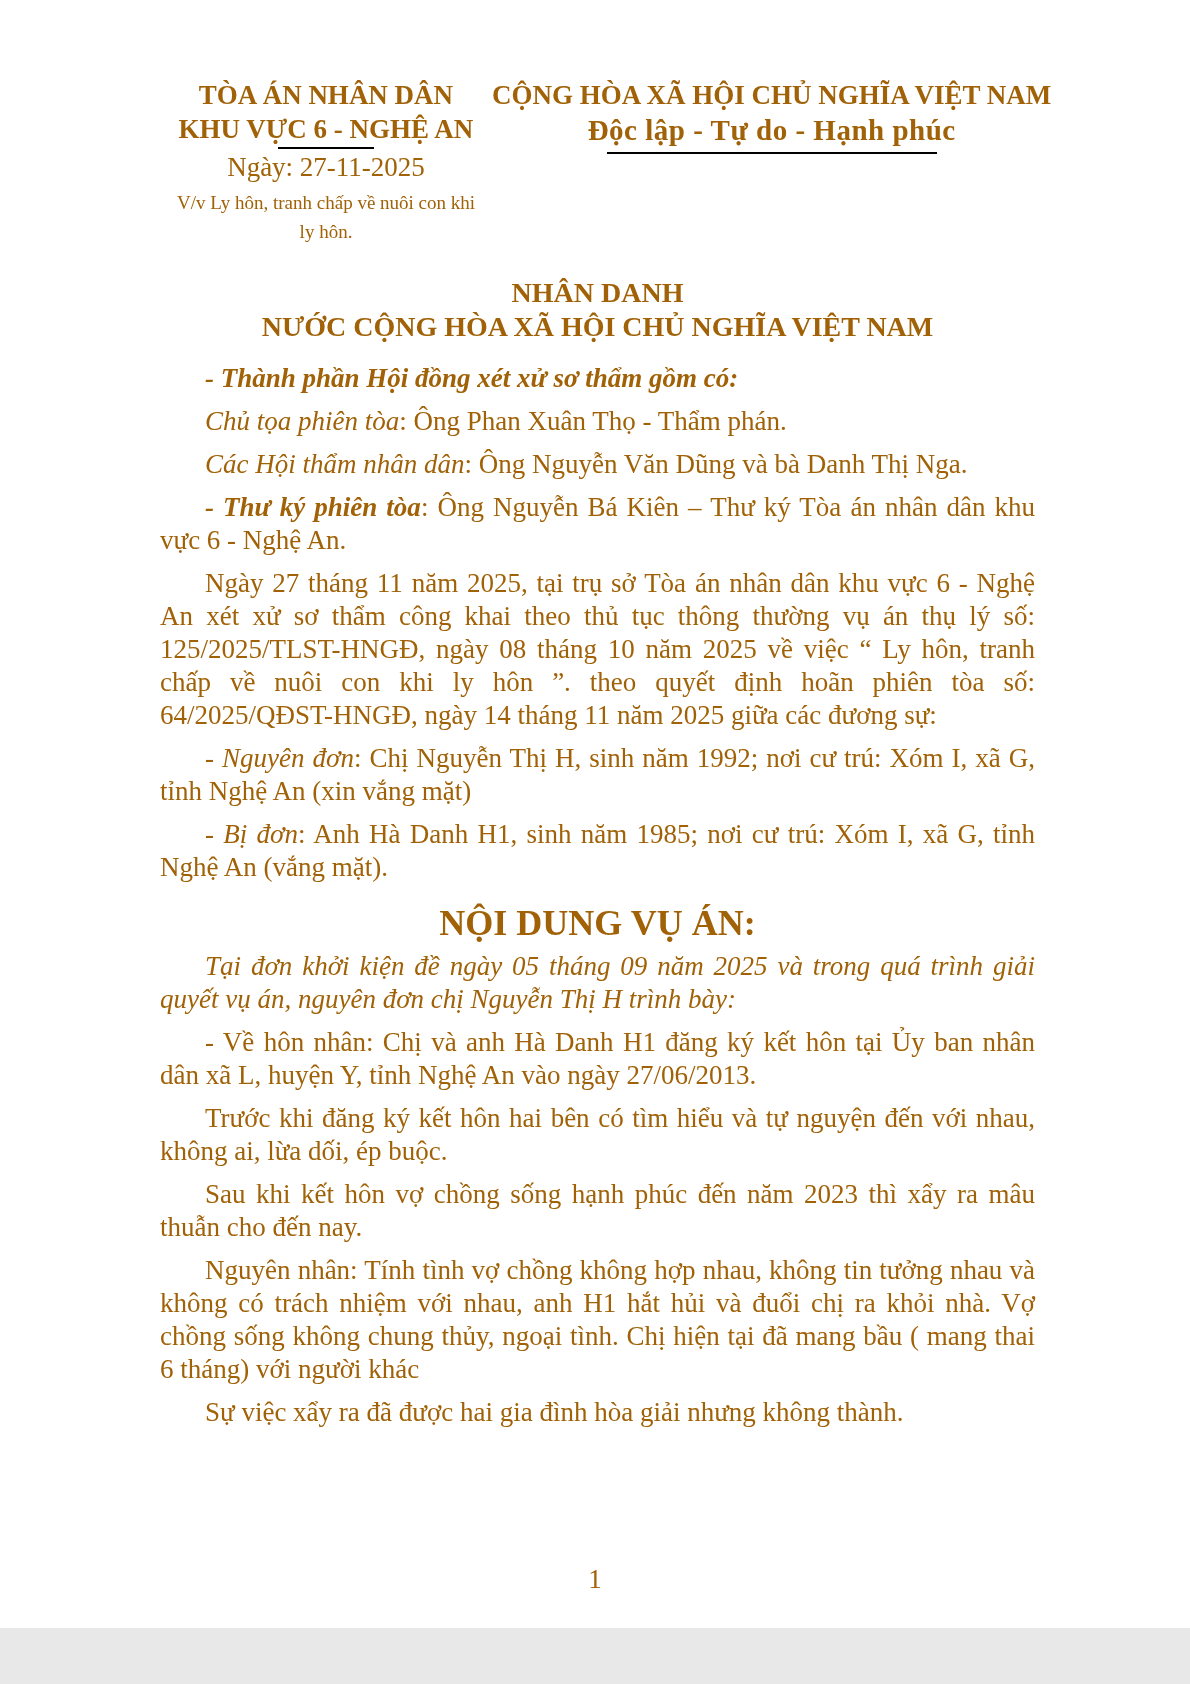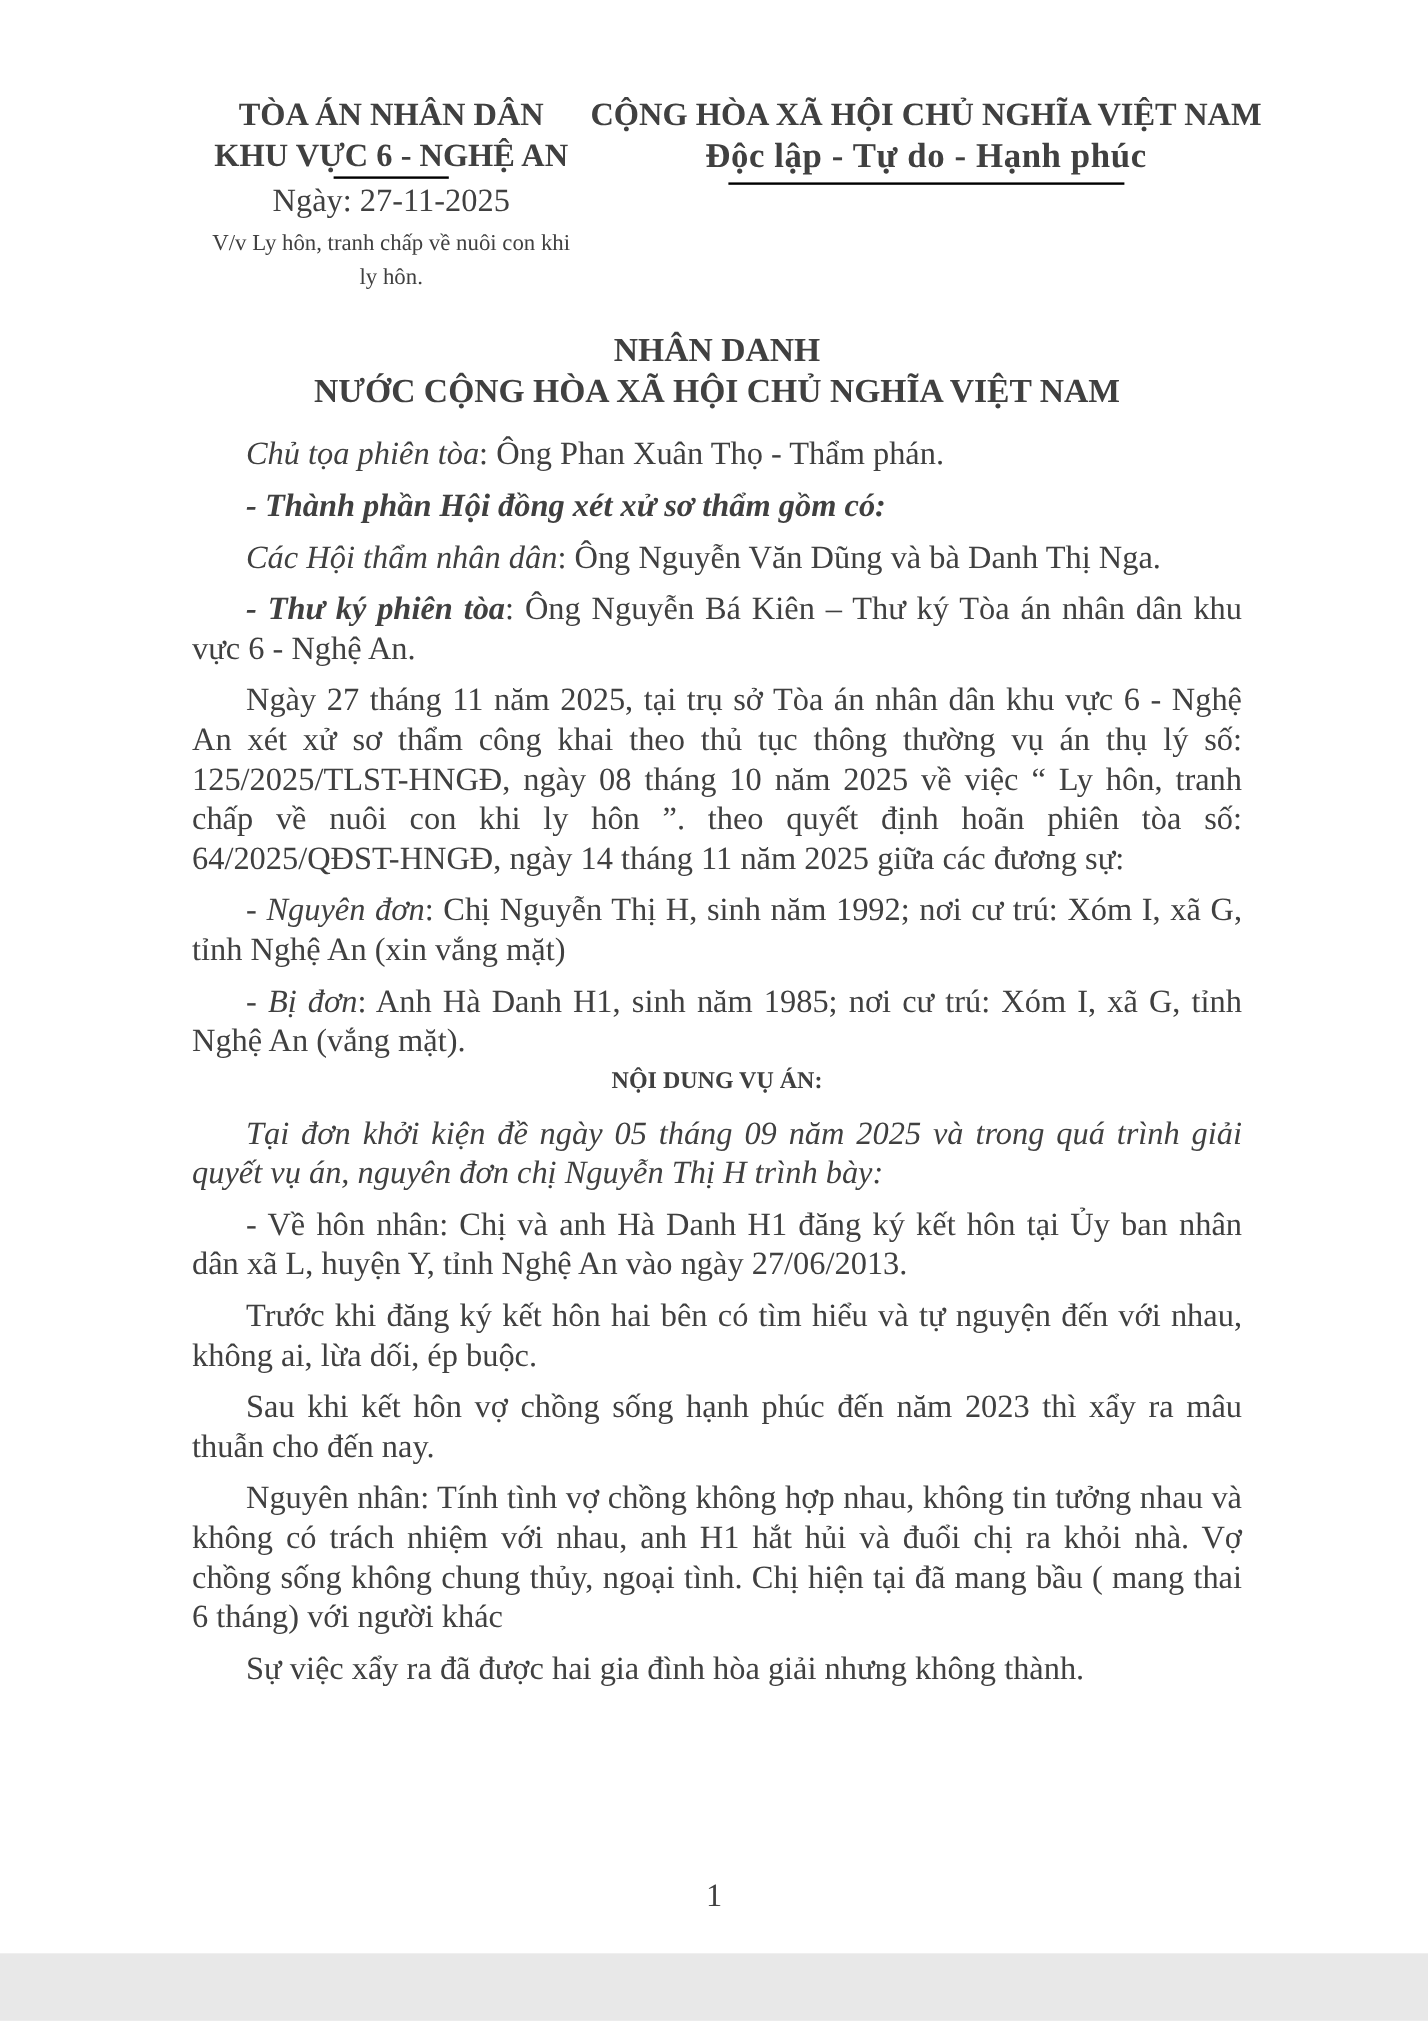--- a/index.html
+++ b/index.html
@@ -2,21 +2,21 @@
 <html lang="vi"><head>
 <meta charset="utf-8">
 <style>
   * { margin: 0; padding: 0; box-sizing: border-box; }
   html, body { background: #e8e8e8; }
   .page {
     width: 1190px;
     height: 1628px;
     margin: 0 auto;
     background: #ffffff;
-    color: #404040;
+    color: #a16207;
     font-family: "Liberation Serif", "DejaVu Serif", serif;
     font-size: 27px;
     position: relative;
     padding: 78px 155px 0 160px;
     overflow: hidden;
   }
   .bold { font-weight: bold; }
   .i { font-style: italic; }
   .bi { font-weight: bold; font-style: italic; }
 
@@ -30,21 +30,21 @@
   .hr-line2 { font-size: 29px; line-height: 37px; letter-spacing: 0.5px; white-space: nowrap; }
   .motto-rule { width: 330px; border-top: 2px solid #000; margin: 3px auto 0; }
 
   .title-block { text-align: center; margin-top: 30px; }
   .t1 { font-size: 28px; line-height: 34px; font-weight: bold; }
   .t2 { font-size: 28px; line-height: 34px; font-weight: bold; margin-top: 20px; }
 
   .body-text { margin-top: 18px; }
   p.para { line-height: 33px; margin-top: 10px; text-indent: 45px; }
   .just { text-align: justify; }
-  .section-heading { text-align: center; font-size: 20px; line-height: 34px; font-weight: bold; }
+  .section-heading { text-align: center; font-size: 36px; line-height: 34px; font-weight: bold; margin-top: 22px; }
   .page-number { position: absolute; bottom: 32px; left: 0; right: 0; text-align: center; line-height: 33px; }
 </style>
 </head>
 <body>
 
 <div class="page">
 
   <div class="header">
     <div class="header-left">
       <div class="hl-line bold">TÒA ÁN NHÂN DÂN</div>
@@ -60,23 +60,23 @@
     </div>
   </div>
 
   <div class="title-block">
     <div class="t1">NHÂN DANH</div>
     <div class="t1">NƯỚC CỘNG HÒA XÃ HỘI CHỦ NGHĨA VIỆT NAM</div>
   </div>
 
   <div class="body-text">
 
+    <p class="para"><span class="bi">- Thành phần Hội đồng xét xử sơ thẩm gồm có:</span></p>
+
     <p class="para"><span class="i">Chủ tọa phiên tòa</span><span>: Ông Phan Xuân Thọ - Thẩm phán.</span></p>
-
-    <p class="para"><span class="bi">- Thành phần Hội đồng xét xử sơ thẩm gồm có:</span></p>
 
     <p class="para"><span class="i">Các Hội thẩm nhân dân</span><span>: Ông Nguyễn Văn Dũng và bà Danh Thị Nga.</span></p>
 
     <p class="para just"><span class="bi">- Thư ký phiên tòa</span><span>: Ông Nguyễn Bá Kiên – Thư ký Tòa án nhân dân khu vực 6 - Nghệ An.</span></p>
 
     <p class="para just">Ngày 27 tháng 11 năm 2025, tại trụ sở Tòa án nhân dân khu vực 6 - Nghệ An xét xử sơ thẩm công khai theo thủ tục thông thường vụ án thụ lý số: 125/2025/TLST-HNGĐ, ngày 08 tháng 10 năm 2025 về việc “ Ly hôn, tranh chấp về nuôi con khi ly hôn ”. theo quyết định hoãn phiên tòa số: 64/2025/QĐST-HNGĐ, ngày 14 tháng 11 năm 2025 giữa các đương sự:</p>
 
     <p class="para just"><span class="i">- Nguyên đơn</span><span>: Chị Nguyễn Thị H, sinh năm 1992; nơi cư trú: Xóm I, xã G, tỉnh Nghệ An (xin vắng mặt)</span></p>
 
     <p class="para just"><span class="i">- Bị đơn</span><span>: Anh Hà Danh H1, sinh năm 1985; nơi cư trú: Xóm I, xã G, tỉnh Nghệ An (vắng mặt).</span></p>

